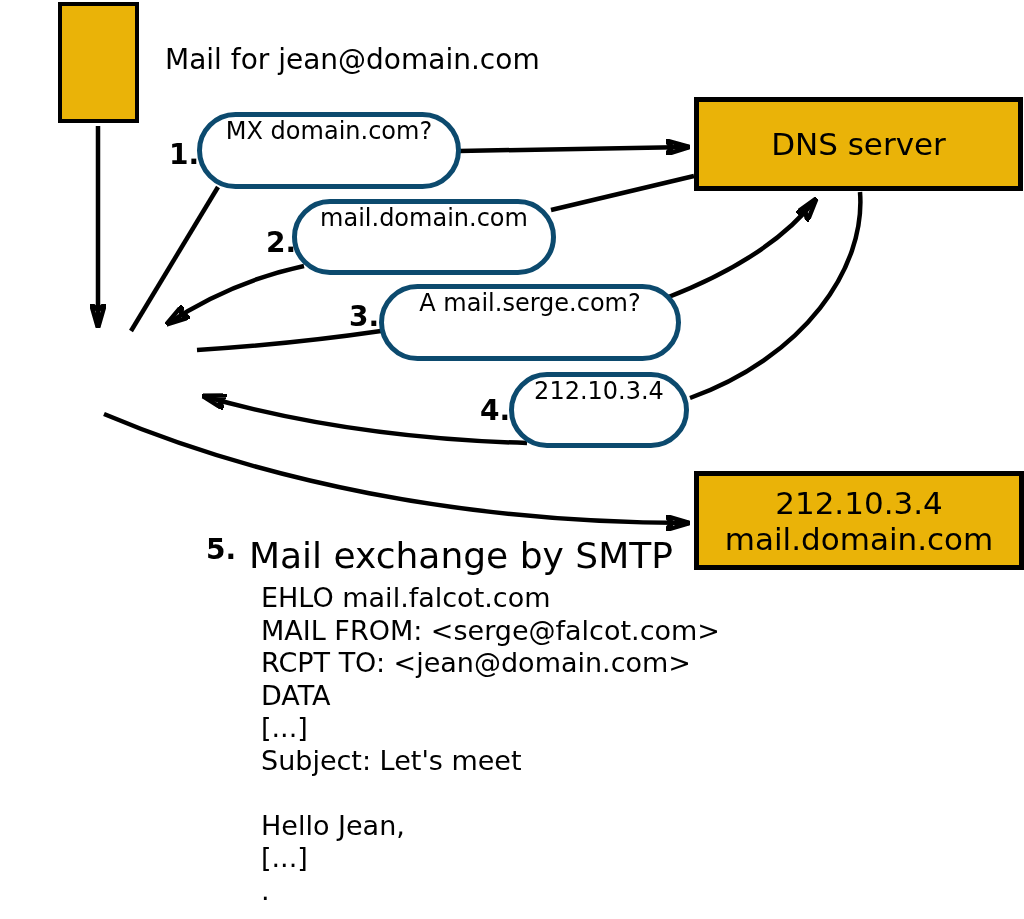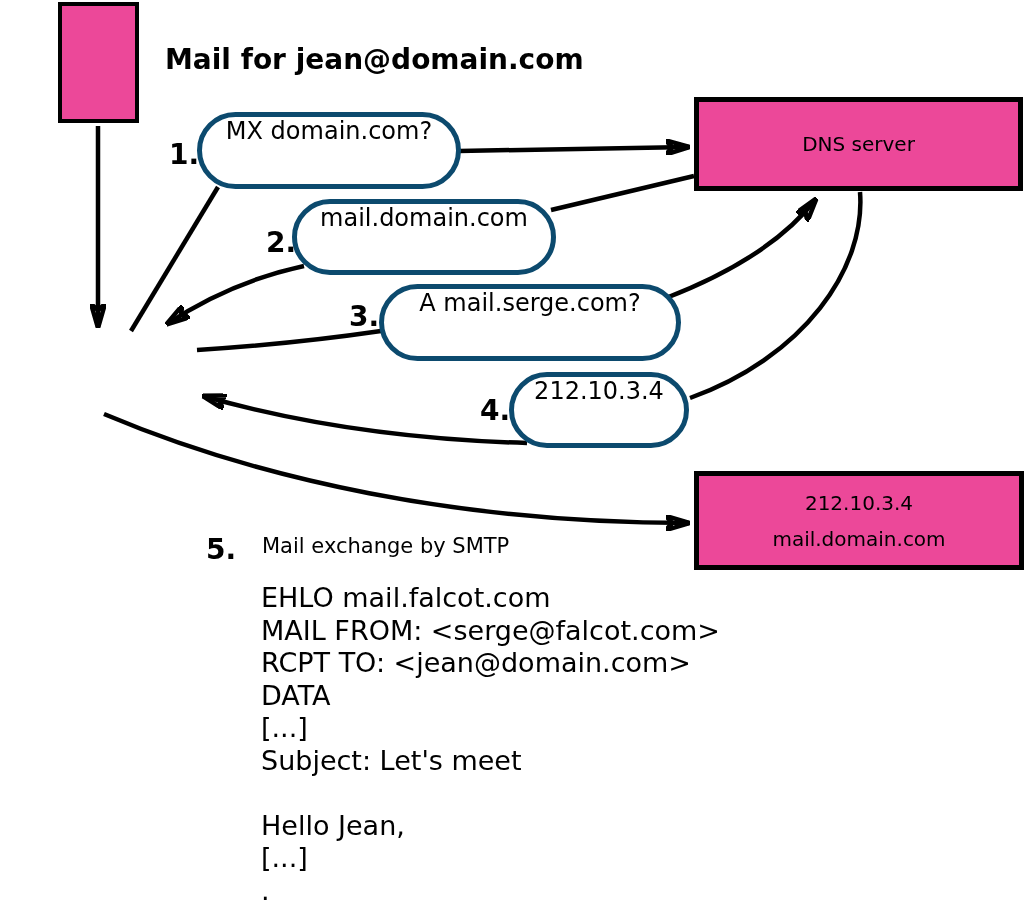--- a/index.html
+++ b/index.html
@@ -22,26 +22,26 @@
     top: 0;
   }
   #arrows path {
     fill: none;
     stroke: #000000;
     stroke-width: 4.5;
   }
   .box {
     position: absolute;
     box-sizing: border-box;
-    background: #ec4899;
+    background: #eab308;
     border: 5px solid #000000;
     display: flex;
     align-items: center;
     justify-content: center;
-    font-size: 20px;
+    font-size: 31px;
     text-align: left;
   }
   .pill {
     position: absolute;
     box-sizing: border-box;
     background: #ffffff;
     border: 5px solid #0c4a6e;
     border-radius: 40px;
     display: flex;
     align-items: flex-start;
@@ -53,29 +53,29 @@
     position: absolute;
     font-size: 28px;
     font-weight: bold;
     line-height: 1.15;
   }
   .caption {
     position: absolute;
     left: 165px;
     top: 44px;
     font-size: 28px;
-    font-weight: bold;
+    font-weight: normal;
     line-height: 1.15;
     white-space: nowrap;
   }
   .steplabel {
     position: absolute;
-    left: 262px;
+    left: 249px;
     top: 534px;
-    font-size: 21px;
+    font-size: 36px;
     line-height: 1.2;
     white-space: nowrap;
   }
   #envelope {
     left: 58px;
     top: 2px;
     width: 81px;
     height: 121px;
     border-width: 4px;
   }

